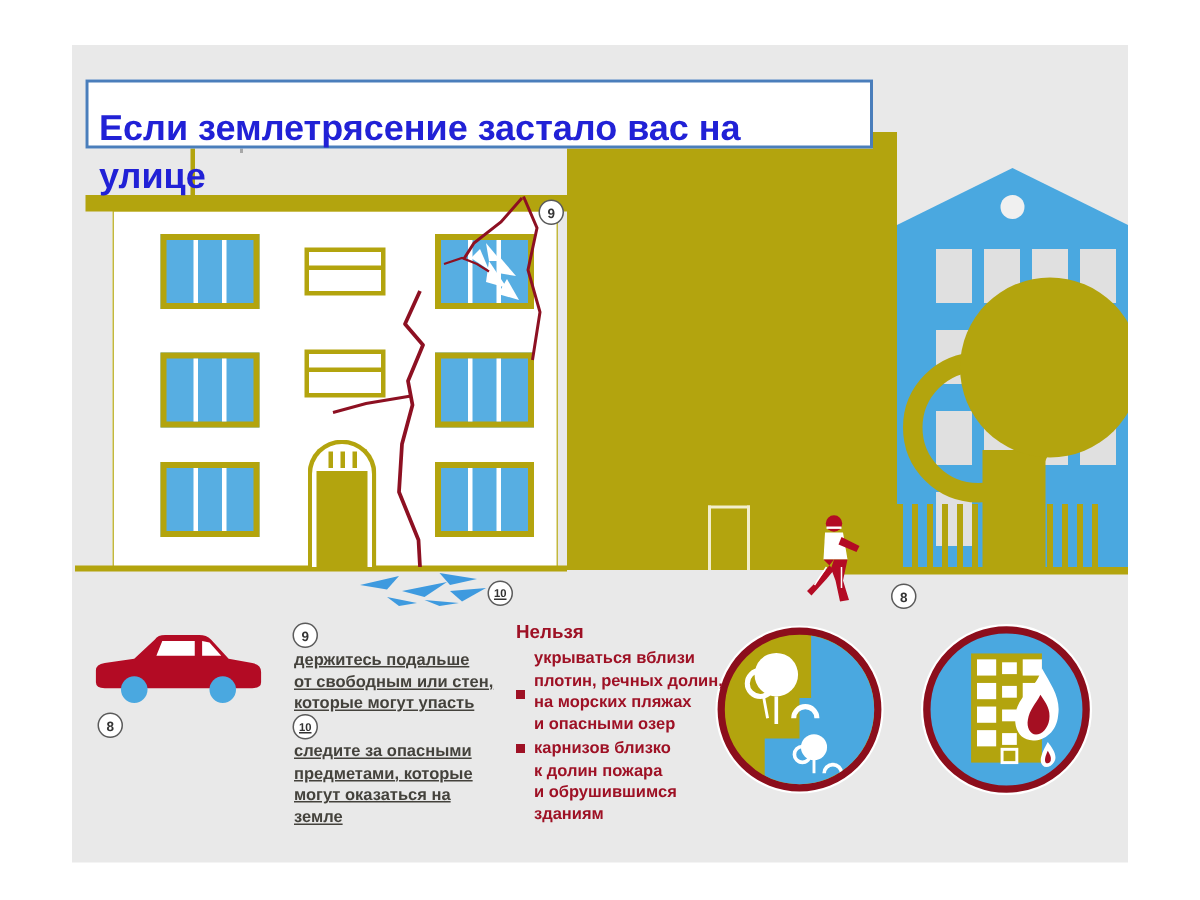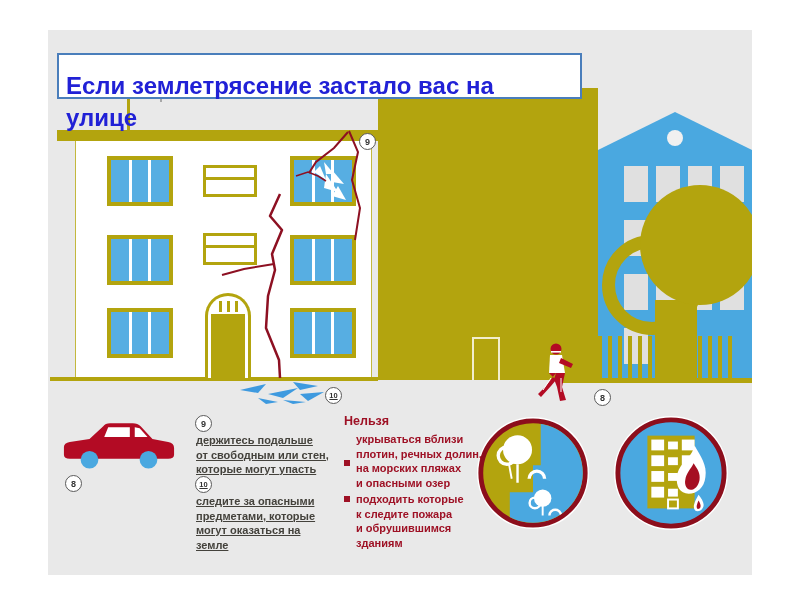--- a/index.html
+++ b/index.html
@@ -290,22 +290,22 @@
     <span class="lines">
       <div>укрываться вблизи</div>
       <div>плотин, речных долин,</div>
       <div>на морских пляжах</div>
       <div>и опасными озер</div>
     </span>
   </div>
   <div class="forb-item" style="left:296px;top:462px;">
     <span class="sq"></span>
     <span class="lines">
-      <div>подходить которые</div>
-      <div>к следите пожара</div>
+      <div>карнизов близко</div>
+      <div>к долин пожара</div>
       <div>и обрушившимся</div>
       <div>зданиям</div>
     </span>
   </div>
 
   <svg class="abs" style="left:427px;top:385px;z-index:15;" width="116" height="116" viewBox="0 0 120 120">
     <circle cx="60" cy="60" r="58" fill="#ffffff"></circle>
     <circle cx="60" cy="60" r="54" fill="#b3a40e" stroke="#8c0e1c" stroke-width="5"></circle>
     <clipPath id="parkclip">
         <circle cx="60" cy="60" r="51.5"></circle>

